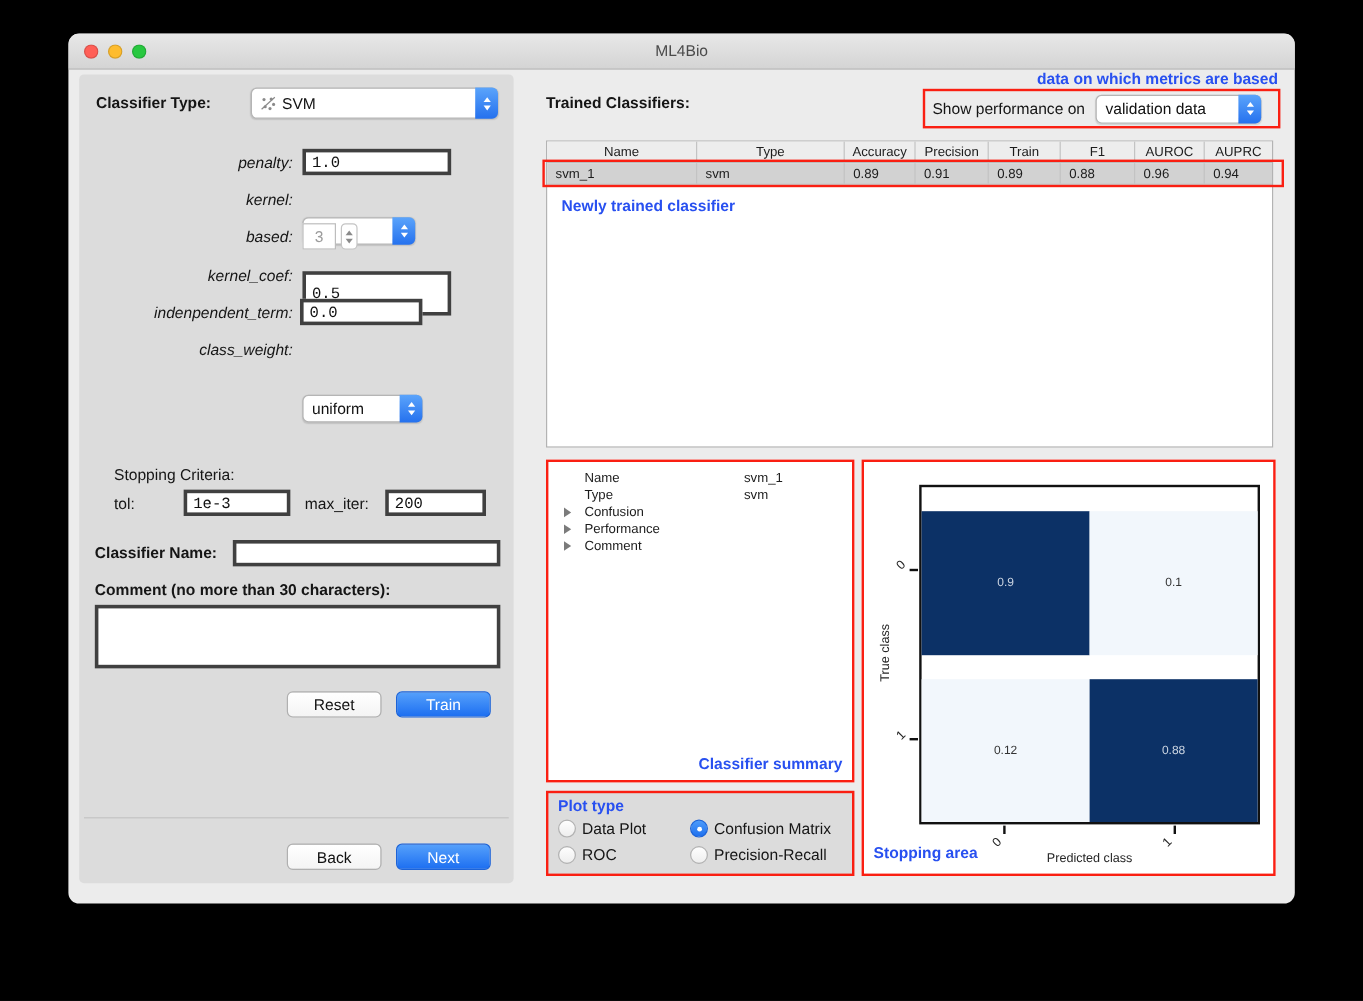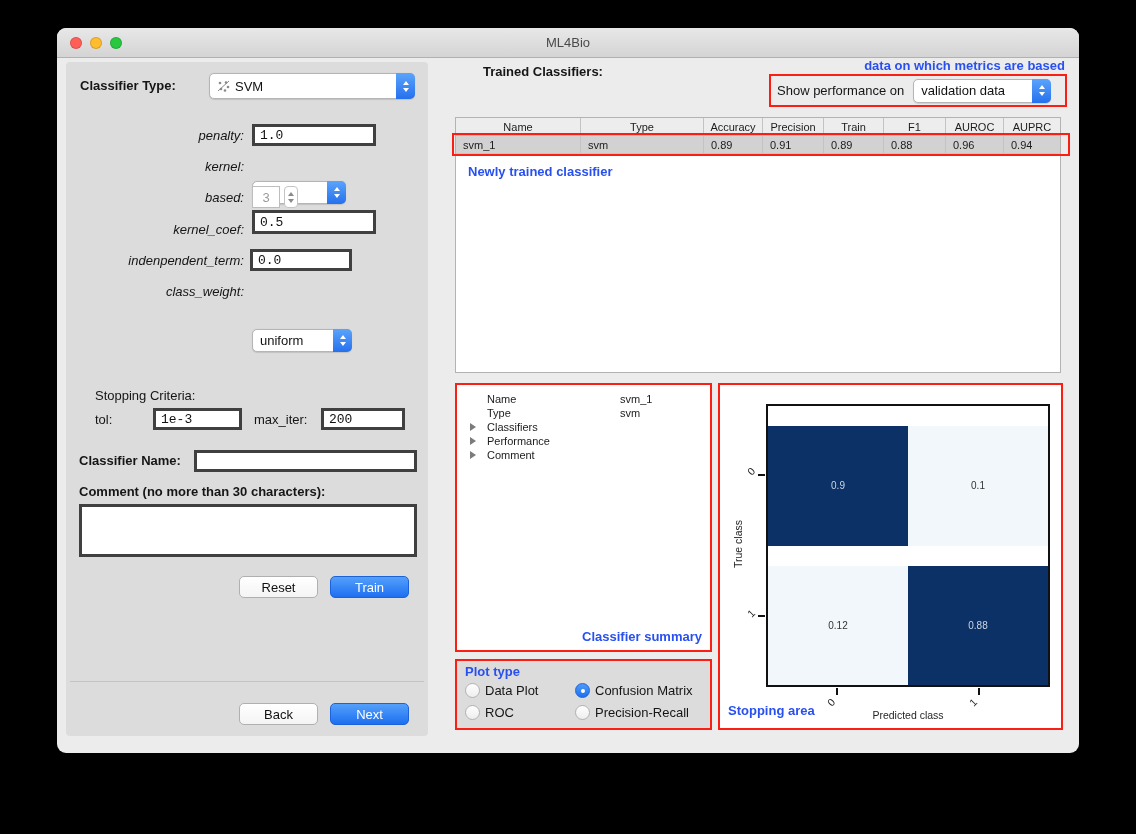--- a/index.html
+++ b/index.html
@@ -110,21 +110,21 @@
     <div class="a lab rlab" style="left:0;top:128px;">based:</div>
     <div class="a" style="left:186px;top:124px;width:28px;height:22px;background:#fff;border:1px solid #bdbdbd;display:flex;align-items:center;justify-content:center;font-size:13px;color:#9c9c9c;">
         <span>3</span>
       </div>
     <div class="a" style="left:218px;top:124px;width:14px;height:22px;background:#fff;border:1px solid #c4c4c4;border-radius:4px;display:flex;flex-direction:column;align-items:center;justify-content:center;gap:3px;">
         <span class="gtu"></span>
         <span class="gtd"></span>
       </div>
 
     <div class="a lab rlab" style="left:0;top:160px;">kernel_coef:</div>
-    <input class="a tin" style="left: 186px; top: 148px; width: 124px; height: 24px;" value="0.5">
+    <input class="a tin" style="left: 186px; top: 164px; width: 124px; height: 37px;" value="0.5">
 
     <div class="a lab rlab" style="left:0;top:191px;">indenpendent_term:</div>
     <input class="a tin" style="left: 184px; top: 187px; width: 102px; height: 22px;" value="0.0">
 
     <div class="a lab rlab" style="left:0;top:222px;">class_weight:</div>
     <div class="a combo" style="left:186px;top:218px;width:100px;height:23px;">
       <span>uniform</span>
       <span class="stepper">
           <span class="tu"></span>
           <span class="td"></span>
@@ -146,21 +146,21 @@
     <div class="a btn btnw" style="left:173px;top:514px;width:79px;">Reset</div>
     <div class="a btn btnb" style="left:264px;top:514px;width:79px;">Train</div>
 
     <div class="a" style="left:4px;top:619px;width:354px;height:1px;background:#c4c4c4;"></div>
 
     <div class="a btn btnw" style="left:173px;top:641px;width:79px;">Back</div>
     <div class="a btn btnb" style="left:264px;top:641px;width:79px;">Next</div>
   </div>
 
   <div class="a blue" style="right:14px;top:30px;">data on which metrics are based</div>
-  <div class="a lab b" style="left:398px;top:36px;margin-left:28px;">Trained Classifiers:</div>
+  <div class="a lab b" style="left:398px;top:50px;">Trained Classifiers:</div>
 
   <div class="a redbox" style="left:712px;top:46px;width:298px;height:33px;display:flex;align-items:center;padding:0 6px;">
     <span class="lab">Show performance on</span>
     <div class="combo" style="width:138px;height:24px;margin-left:9px;">
       <span>validation data</span>
       <span class="stepper">
           <span class="tu"></span>
           <span class="td"></span>
         </span>
     </div>
@@ -195,21 +195,21 @@
     <div class="trerow" style="top:7px;">
       <span class="trelab">Name</span>
       <span class="treval">svm_1</span>
     </div>
     <div class="trerow" style="top:21px;">
       <span class="trelab">Type</span>
       <span class="treval">svm</span>
     </div>
     <div class="trerow" style="top:35px;">
       <span class="arrow"></span>
-      <span class="trelab">Classifiers</span>
+      <span class="trelab">Confusion</span>
     </div>
     <div class="trerow" style="top:49px;">
       <span class="arrow"></span>
       <span class="trelab">Performance</span>
     </div>
     <div class="trerow" style="top:63px;">
       <span class="arrow"></span>
       <span class="trelab">Comment</span>
     </div>
     <div class="blue" style="position:absolute;right:8px;bottom:6px;">Classifier summary</div>

